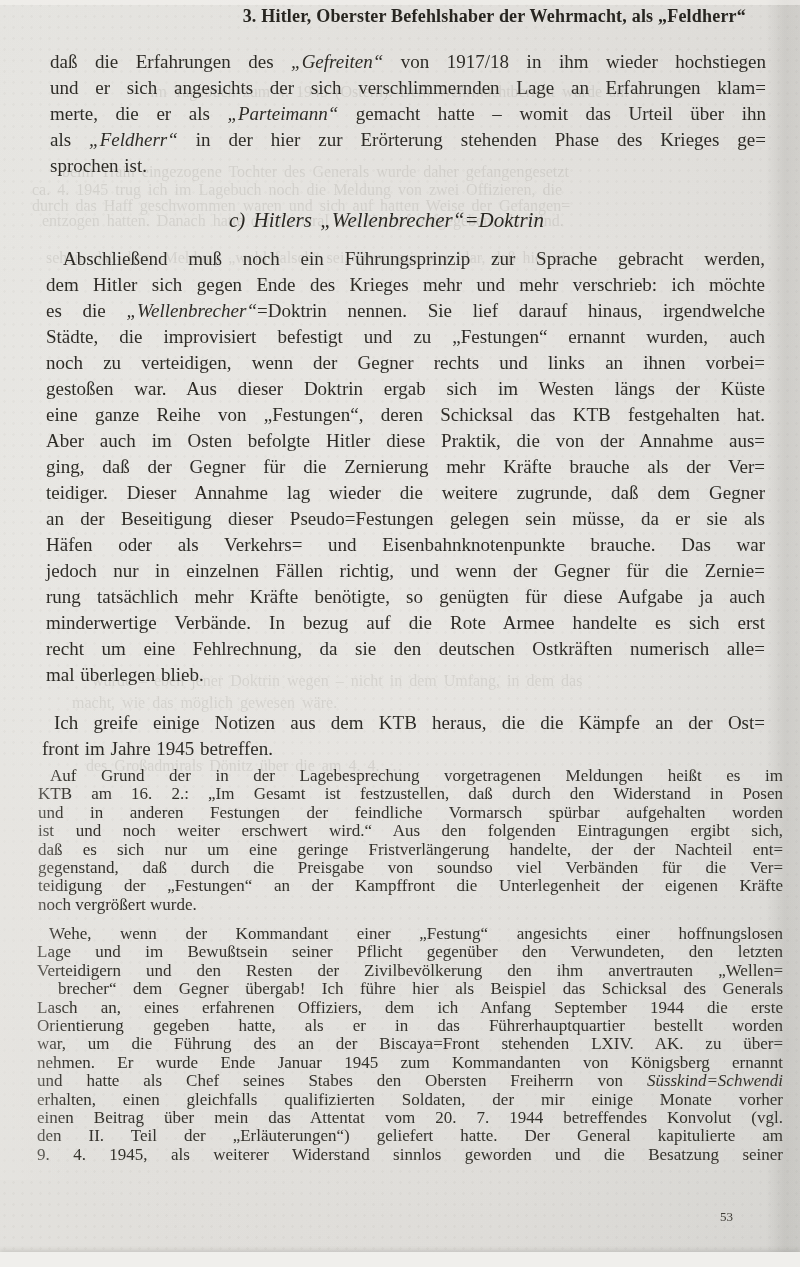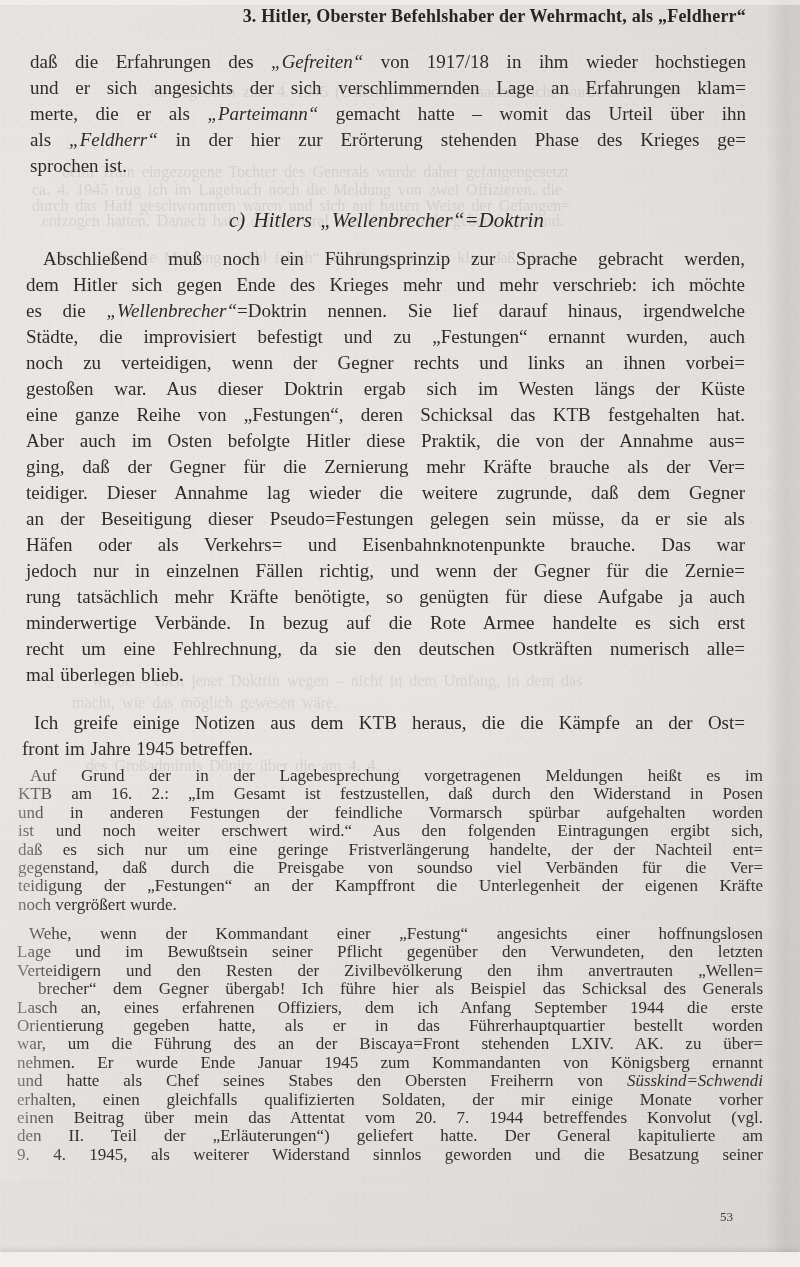--- a/index.html
+++ b/index.html
@@ -6,21 +6,21 @@
   .page{
     position:relative;width:800px;height:1267px;overflow:hidden;
     font-family:"Liberation Serif","DejaVu Serif",serif;
     color:#2e2c27;
     background:
       radial-gradient(circle at 55% 45%, rgba(255,255,255,0.10), rgba(0,0,0,0.03) 90%),
       radial-gradient(rgba(110,105,95,0.045) 1px, transparent 1.4px),
       linear-gradient(100deg,#ecebe7 0%,#e7e5e1 40%,#e4e2de 70%,#dddcd8 100%);
     background-size:auto, 9px 11px, auto;
   }
-  .block{position:absolute;}
+  .block{position:absolute;margin-left:20px;}
   .line{display:block;text-align:justify;text-align-last:justify;white-space:normal;}
   .line.last{text-align-last:left;}
   .main{font-size:19px;line-height:26px;word-spacing:1px;}
   .small{font-size:17px;line-height:18.4px;color:#34322c;}
   .ind{padding-left:17px;}
   .ind-s{padding-left:12px;}
   .runhead{
     position:absolute;top:6px;left:0;width:746px;text-align:right;
     font-weight:bold;font-size:18px;letter-spacing:0.2px;color:#272520;
   }

